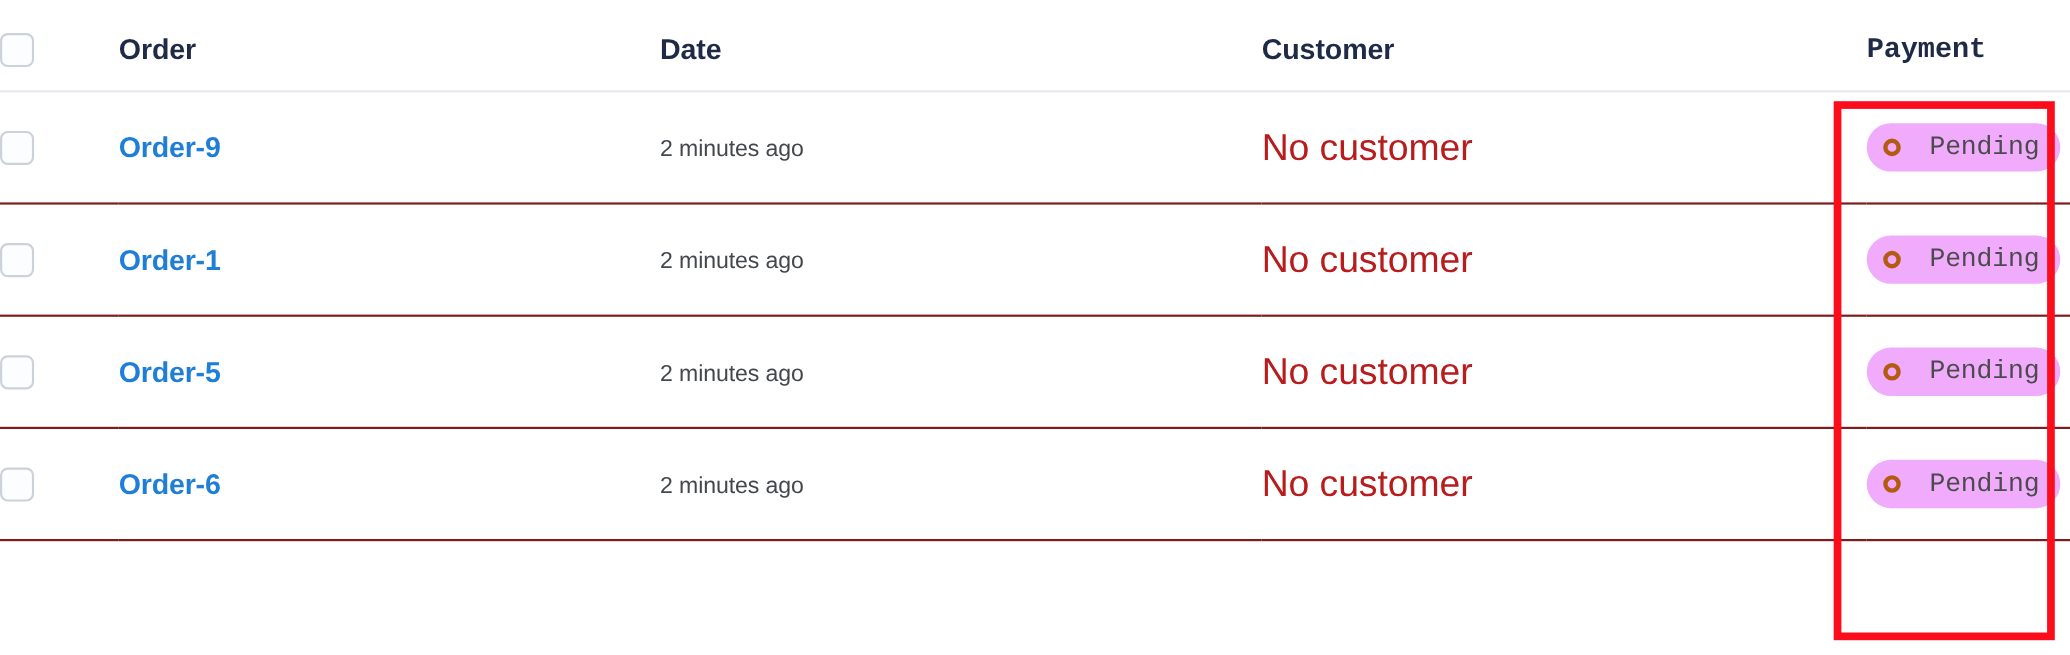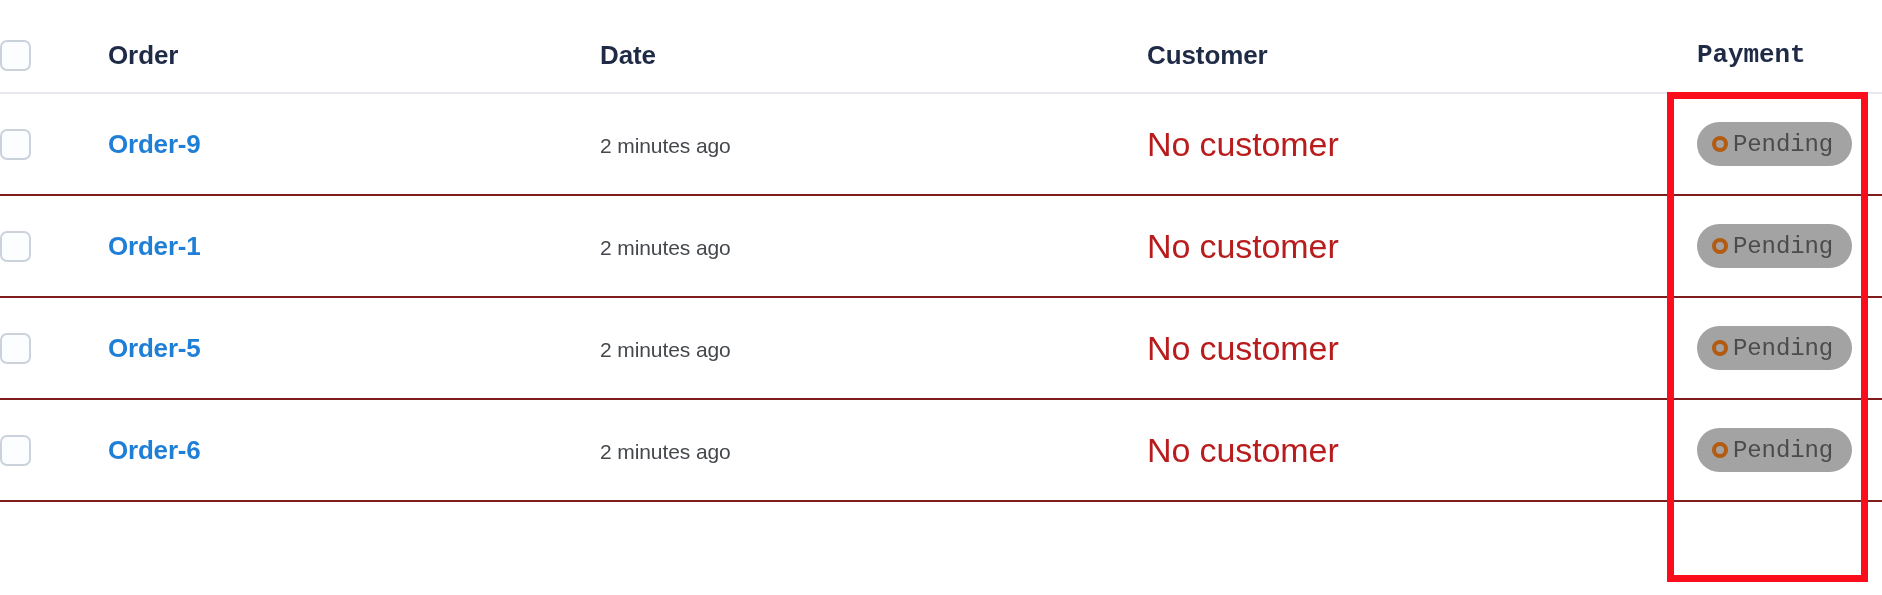--- a/index.html
+++ b/index.html
@@ -17,21 +17,21 @@
     width: 1882px;
     height: 595px;
     overflow: hidden;
     background: #ffffff;
   }
 
   
   .orders-table {
     position: absolute;
     left: 0;
-    top: 18px;
+    top: 8px;
     width: 1882px;
     border-collapse: collapse;
     table-layout: fixed;
   }
 
   .orders-table thead th {
     height: 74px;
     padding: 0;
     vertical-align: middle;
     text-align: left;
@@ -98,26 +98,26 @@
   .customer-text {
     font-size: 34px;
     color: #b91c1c;
     letter-spacing: -0.1px;
   }
 
   
   .badge {
     display: inline-flex;
     align-items: center;
-    gap: 5px;
+    gap: 26px;
     height: 44px;
     padding: 0 19px 0 15px;
     box-sizing: border-box;
     border-radius: 22px;
-    background: #a3a3a3;
+    background: #f0abfc;
     color: #4b4b4b;
     font-size: 24px;
     letter-spacing: -0.1px;
     white-space: nowrap;
     text-align: right;
   }
   .badge-ring {
     display: inline-block;
     width: 16px;
     height: 16px;

